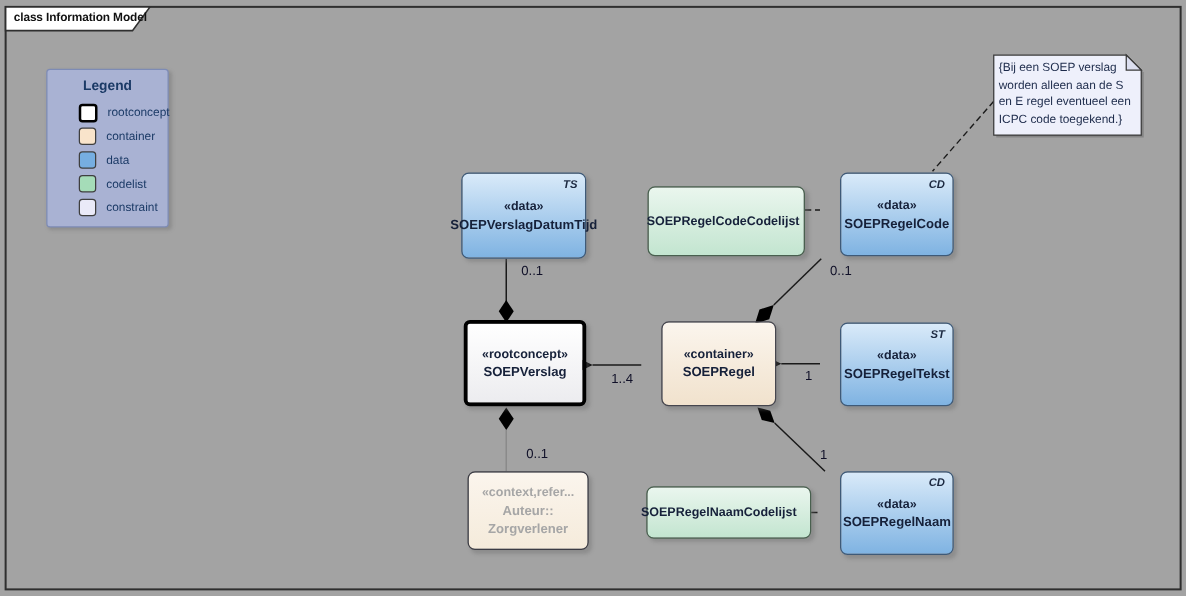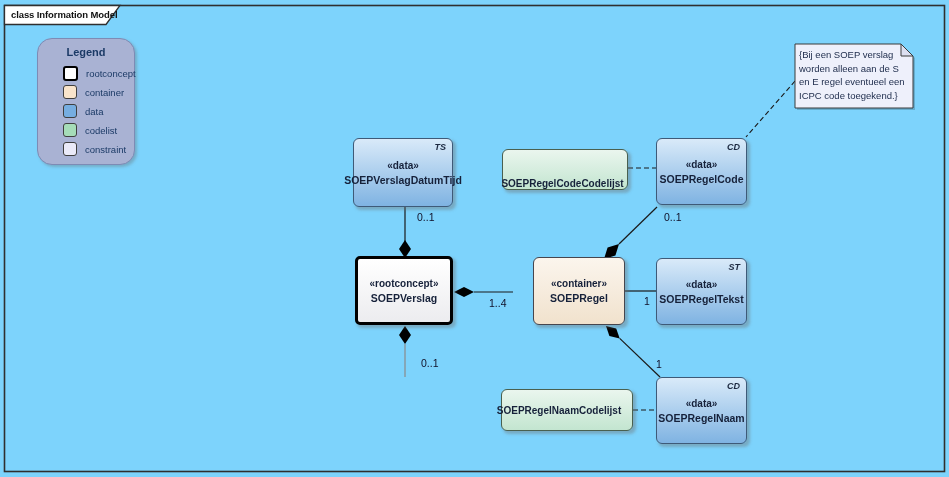--- a/index.html
+++ b/index.html
@@ -1,46 +1,46 @@
 <!DOCTYPE html>
 <html><head>
 <meta charset="utf-8">
 <style>
   html,body{margin:0;padding:0;background:#fff;}
   .canvas{
-    position:relative;width:949px;height:477px;background:#7dd3fc;
+    position:relative;width:949px;height:477px;background:#a3a3a3;
     font-family:"Liberation Sans",sans-serif;overflow:hidden;
   }
   .overlay{position:absolute;left:0;top:0;width:949px;height:477px;}
 
   
   .tab-label{
     position:absolute;left:11px;top:9px;font-size:9.5px;font-weight:bold;color:#111;
     letter-spacing:-0.1px;white-space:nowrap;
   }
 
   
   .legend{
-    position:absolute;left:37px;top:38px;width:96px;height:125px;
-    background:#a9b2d3;border:1px solid #7d8bb5;border-radius:15px;
+    position:absolute;left:37px;top:55px;width:96px;height:125px;
+    background:#a9b2d3;border:1px solid #7d8bb5;border-radius:3px;
     box-shadow:2px 2px 3px rgba(100,100,100,.35);
   }
   .legend-title{
     text-align:center;font-size:11px;font-weight:bold;color:#1b3a66;margin-top:7px;margin-bottom:8px;
   }
   .legend-row{display:flex;align-items:center;gap:8px;padding-left:25px;margin-bottom:5px;height:14px;}
   .swatch{width:12px;height:12px;border-radius:3px;border:1px solid #3f3f3f;flex:0 0 auto;}
   .swatch.root{border:2.4px solid #000;width:11px;height:11px;}
   .legend-label{font-size:9.5px;color:#1b3a66;}
 
   
   .uml-box{
     position:absolute;box-sizing:border-box;border-radius:6px;
     display:flex;flex-direction:column;align-items:center;justify-content:center;
-    text-align:center;box-shadow:2.5px 2.5px 3px rgba(110,110,110,.4);
+    text-align:center;box-shadow:2.5px 2.5px 3px rgba(110,110,110,.4);margin-left:16px;
   }
   .data-box{background:linear-gradient(180deg,#d9eaf9 0%,#7fb3e2 100%);border:1.2px solid #3e5a78;}
   .codelist-box{
     background:linear-gradient(180deg,#eaf6ee 0%,#c3e5d0 100%);border:1.2px solid #49604f;
     flex-direction:row;gap:5px;
   }
   .container-box{background:linear-gradient(180deg,#fbf5ed 0%,#f1e2cd 100%);border:1.4px solid #46464e;}
   .root-box{background:linear-gradient(180deg,#ffffff 0%,#ececef 100%);border:3px solid #000;border-radius:5px;}
   .ref-box{background:linear-gradient(180deg,#fbf5ed 0%,#f5ebdb 100%);border:1.4px solid #3c3c44;}
 
@@ -124,42 +124,42 @@
       <span class="legend-label">constraint</span>
     </div>
   </div>
 
   <div class="uml-box data-box" style="left:353px;top:138px;width:100px;height:69px;">
     <span class="type-tag">TS</span>
     <div class="stereotype">«data»</div>
     <div class="cls-name">SOEPVerslagDatumTijd</div>
   </div>
 
-  <div class="uml-box codelist-box" style="left:502px;top:149px;width:126px;height:41px;align-items:flex-end;">
+  <div class="uml-box codelist-box" style="left:502px;top:149px;width:126px;height:56px;">
     <span class="codelist-name">SOEPRegelCodeCodelijst</span>
     <svg width="13" height="16" viewBox="0 0 13 16">
       <path d="M1,1 h7.5 l3.5,3.5 V15 H1 Z" fill="#ffffff" stroke="#4a76b8" stroke-width="1"></path>
       <path d="M8.5,1 V4.5 H12" fill="#dce6f4" stroke="#4a76b8" stroke-width="0.8"></path>
       <path d="M3,7 h6 M3,9.5 h6" stroke="#4a76b8" stroke-width="0.9"></path>
       <path d="M7,10.5 l4.5,4.5 H6 Z" fill="#c0392b"></path>
     </svg>
   </div>
 
   <div class="uml-box data-box" style="left:656px;top:138px;width:91px;height:67px;">
     <span class="type-tag">CD</span>
     <div class="stereotype">«data»</div>
     <div class="cls-name">SOEPRegelCode</div>
   </div>
 
   <div class="uml-box root-box" style="left:355px;top:256px;width:98px;height:69px;">
     <div class="stereotype">«rootconcept»</div>
     <div class="cls-name">SOEPVerslag</div>
   </div>
 
-  <div class="uml-box container-box" style="left:533px;top:257px;width:92px;height:68px;">
+  <div class="uml-box container-box" style="left:513px;top:257px;width:92px;height:68px;">
     <div class="stereotype">«container»</div>
     <div class="cls-name">SOEPRegel</div>
   </div>
 
   <div class="uml-box data-box" style="left:656px;top:258px;width:91px;height:67px;">
     <span class="type-tag">ST</span>
     <div class="stereotype">«data»</div>
     <div class="cls-name">SOEPRegelTekst</div>
   </div>
 
@@ -172,20 +172,25 @@
   <div class="uml-box codelist-box" style="left:501px;top:389px;width:132px;height:42px;gap:16px;">
     <span class="codelist-name">SOEPRegelNaamCodelijst</span>
     <svg width="13" height="16" viewBox="0 0 13 16">
       <path d="M1,1 h7.5 l3.5,3.5 V15 H1 Z" fill="#ffffff" stroke="#4a76b8" stroke-width="1"></path>
       <path d="M8.5,1 V4.5 H12" fill="#dce6f4" stroke="#4a76b8" stroke-width="0.8"></path>
       <path d="M3,7 h6 M3,9.5 h6" stroke="#4a76b8" stroke-width="0.9"></path>
       <path d="M7,10.5 l4.5,4.5 H6 Z" fill="#c0392b"></path>
     </svg>
   </div>
 
+  <div class="uml-box ref-box" style="left:358px;top:377px;width:97px;height:63px;">
+    <div class="stereotype">«context,refer...</div>
+    <div class="cls-name">Auteur::</div>
+    <div class="cls-name">Zorgverlener</div>
+  </div>
 
   <div class="note-text">{Bij een SOEP verslag worden alleen aan de S en E regel eventueel een ICPC code toegekend.}</div>
 
   <div class="mult" style="left:417px;top:211px;">0..1</div>
   <div class="mult" style="left:489px;top:297px;">1..4</div>
   <div class="mult" style="left:421px;top:357px;">0..1</div>
   <div class="mult" style="left:664px;top:211px;">0..1</div>
   <div class="mult" style="left:644px;top:295px;">1</div>
   <div class="mult" style="left:656px;top:358px;">1</div>
 

